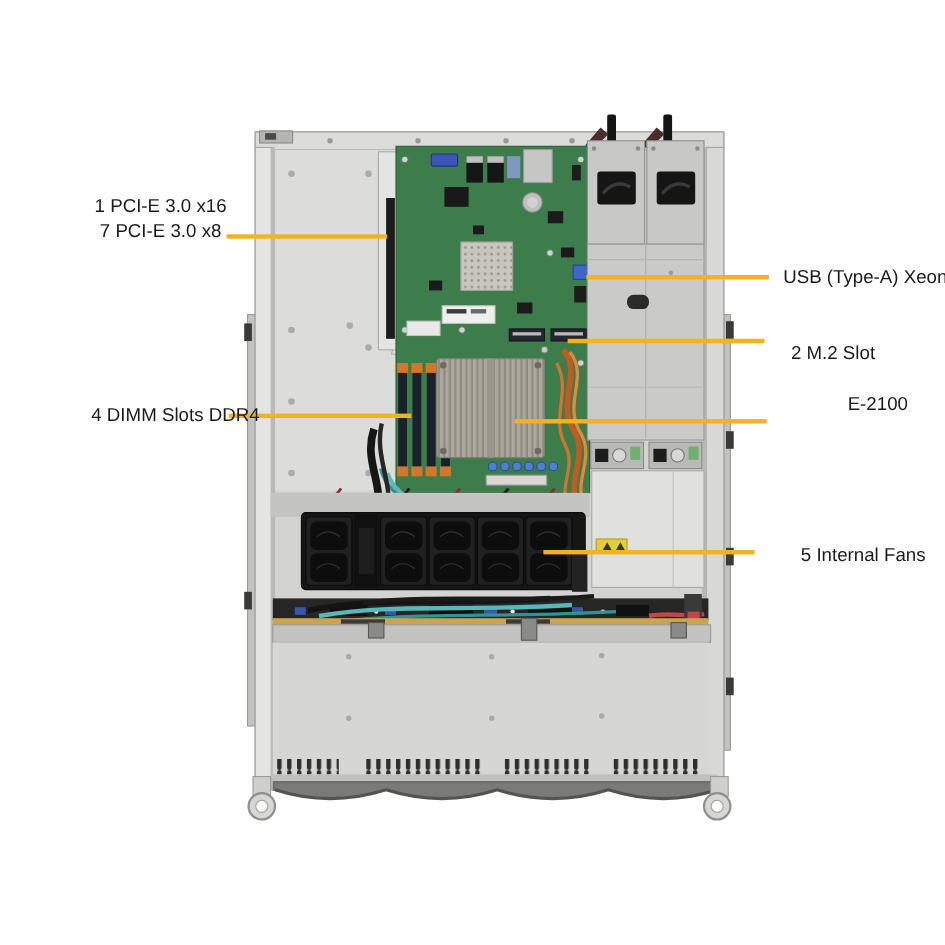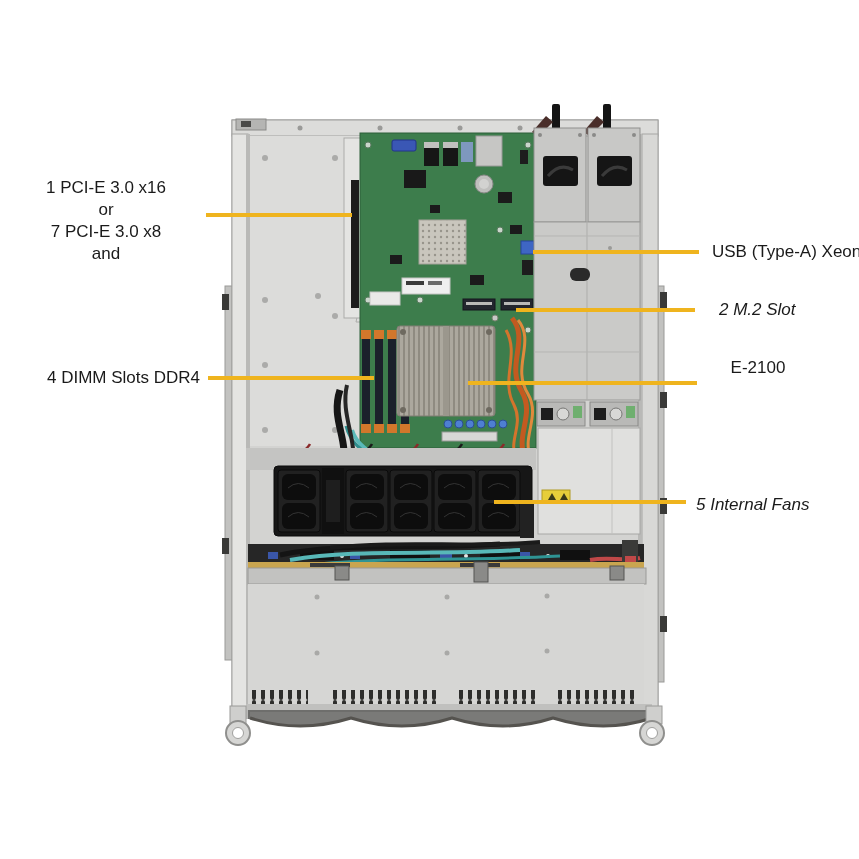--- a/index.html
+++ b/index.html
@@ -1,30 +1,30 @@
 <!DOCTYPE html>
 <html><head>
 <meta charset="utf-8">
 <style>
   html,body{margin:0;padding:0;background:#ffffff;}
   body{width:859px;height:859px;font-family:"Liberation Sans",sans-serif;}
   .stage{position:relative;width:859px;height:859px;background:#ffffff;overflow:hidden;}
   .illustration{position:absolute;left:0;top:0;width:859px;height:859px;}
   .label{position:absolute;font-size:17px;line-height:22px;color:#1a1a1a;white-space:nowrap;z-index:3;}
-  .label.center{text-align:center;}
+  .label.center{text-align:center;margin-left:40px;}
   .label.right{text-align:right;}
   .label sup{font-size:10px;line-height:0;vertical-align:super;}
   .callout{position:absolute;height:4px;background:#EFB41E;z-index:2;}
   
   #lbl-pcie{left:0px;top:177px;width:212px;}
-  #lbl-dimm{left:0px;top:367px;width:200px;}
+  #lbl-dimm{left:0px;top:367px;width:200px;padding-left:36px;}
   #lbl-usb{left:712px;top:241px;}
-  #lbl-m2{left:719px;top:299px;font-style:italic;}
+  #lbl-m2{left:719px;top:310px;}
   #lbl-cpu{left:667px;top:357px;width:182px;}
-  #lbl-fans{left:696px;top:494px;font-style:italic;}
+  #lbl-fans{left:728px;top:494px;}
   
   #ln-pcie{left:206px;top:213px;width:146px;}
   #ln-dimm{left:208px;top:376px;width:166px;}
   #ln-usb{left:533px;top:250px;width:166px;}
   #ln-m2{left:516px;top:308px;width:179px;}
   #ln-cpu{left:468px;top:381px;width:229px;}
   #ln-fans{left:494px;top:500px;width:192px;}
 </style>
 </head>
 <body>
@@ -354,23 +354,21 @@
 
   <div class="callout" id="ln-pcie"></div>
   <div class="callout" id="ln-dimm"></div>
   <div class="callout" id="ln-usb"></div>
   <div class="callout" id="ln-m2"></div>
   <div class="callout" id="ln-cpu"></div>
   <div class="callout" id="ln-fans"></div>
 
   <div class="label center" id="lbl-pcie">
     <div>1 PCI-E 3.0 x16</div>
-    <div>or</div>
     <div>7 PCI-E 3.0 x8</div>
-    <div>and</div>
   </div>
 
   <div class="label right" id="lbl-dimm">4 DIMM Slots DDR4</div>
 
   <div class="label" id="lbl-usb">USB (Type-A) Xeon</div>
 
   <div class="label" id="lbl-m2">2 M.2 Slot</div>
 
   <div class="label center" id="lbl-cpu">
     <div>E-2100</div>

